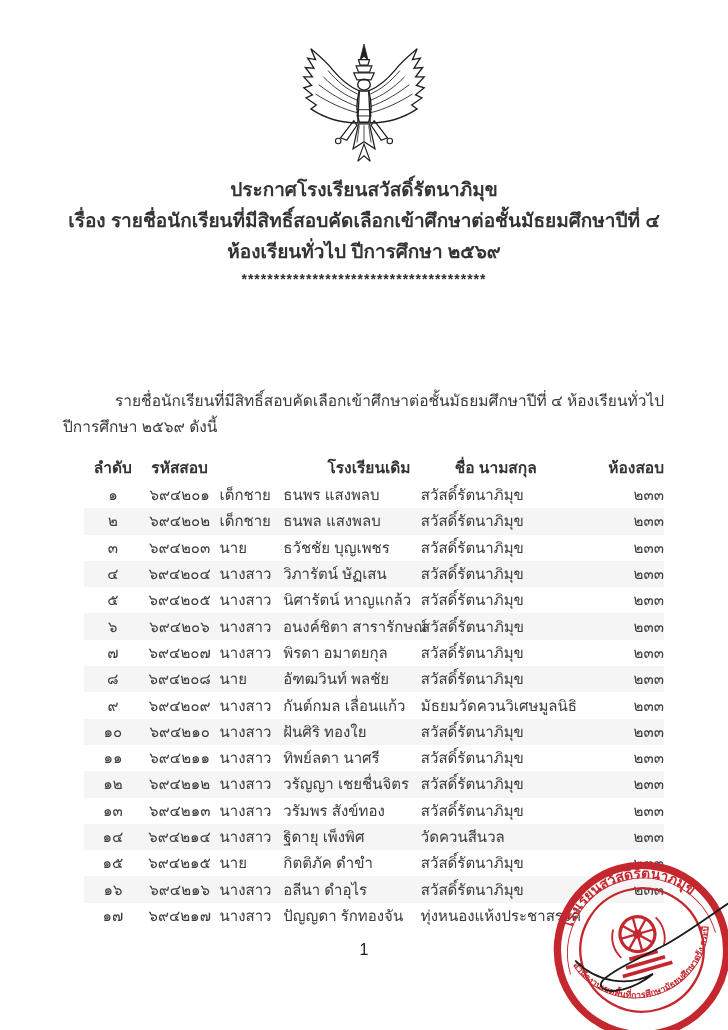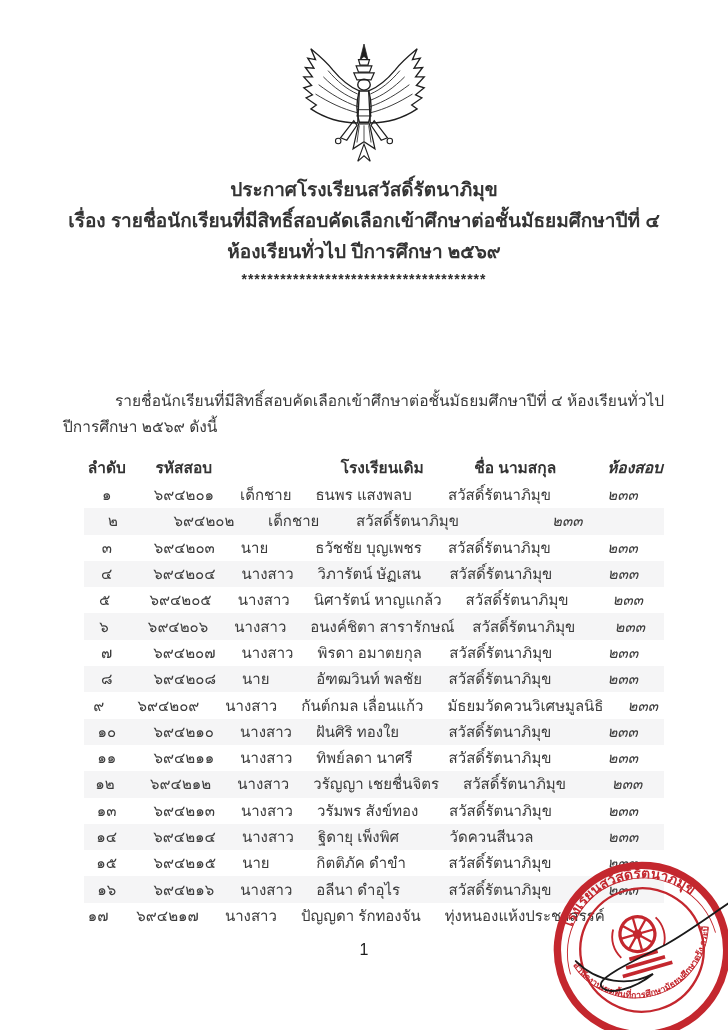--- a/index.html
+++ b/index.html
@@ -16,30 +16,30 @@
   
   .title-block{position:absolute;top:174px;left:0;width:100%;text-align:center;color:#343434;}
   .title-line{font-size:19px;font-weight:bold;line-height:31px;white-space:nowrap;}
   .stars{font-size:14px;font-weight:bold;letter-spacing:1px;margin-top:4px;color:#2e2e2e;}
   
   .para{position:absolute;left:63px;width:604px;font-size:15.5px;line-height:26px;text-indent:52px;color:#3a3a3a;}
   .para1{top:300px;}
   .para2{top:388px;}
   
   .table{position:absolute;left:84px;top:452px;width:580px;font-size:15px;}
-  .trow{display:flex;align-items:center;height:26.3px;white-space:nowrap;gap:24px;}
+  .trow{display:flex;align-items:center;height:26.3px;white-space:nowrap;}
   .thead{height:30px;font-weight:bold;font-size:15.5px;color:#333333;}
   .trow.striped{background:#f5f5f6;}
   .c{overflow:visible;}
   .c.no{width:58px;text-align:center;}
   .c.code{width:76px;text-align:center;}
   .c.prefix{width:64px;padding-left:2px;}
   .c.name{width:138px;}
   .c.school{width:172px;}
-  .c.room{width:72px;text-align:left;font-style:italic;}
+  .c.room{width:72px;text-align:right;}
   .thead .c.school{text-align:center;}
   .thead .c.name{text-align:left;}
   
   .page-number{position:absolute;top:941px;left:0;width:100%;text-align:center;font-size:16px;color:#1c1c1c;}
   
   .stamp{position:absolute;left:550px;top:858px;width:184px;height:184px;}
 </style>
 </head>
 <body>
 
@@ -104,20 +104,21 @@
       <div class="c prefix">เด็กชาย</div>
       <div class="c name">ธนพร แสงพลบ</div>
       <div class="c school">สวัสดิ์รัตนาภิมุข</div>
       <div class="c room">๒๓๓</div>
     </div>
 
     <div class="trow striped">
       <div class="c no">๒</div>
       <div class="c code">๖๙๔๒๐๒</div>
       <div class="c prefix">เด็กชาย</div>
+      <div class="c name">ธนพล แสงพลบ</div>
       <div class="c school">สวัสดิ์รัตนาภิมุข</div>
       <div class="c room">๒๓๓</div>
     </div>
 
     <div class="trow">
       <div class="c no">๓</div>
       <div class="c code">๖๙๔๒๐๓</div>
       <div class="c prefix">นาย</div>
       <div class="c name">ธวัชชัย บุญเพชร</div>
       <div class="c school">สวัสดิ์รัตนาภิมุข</div>

